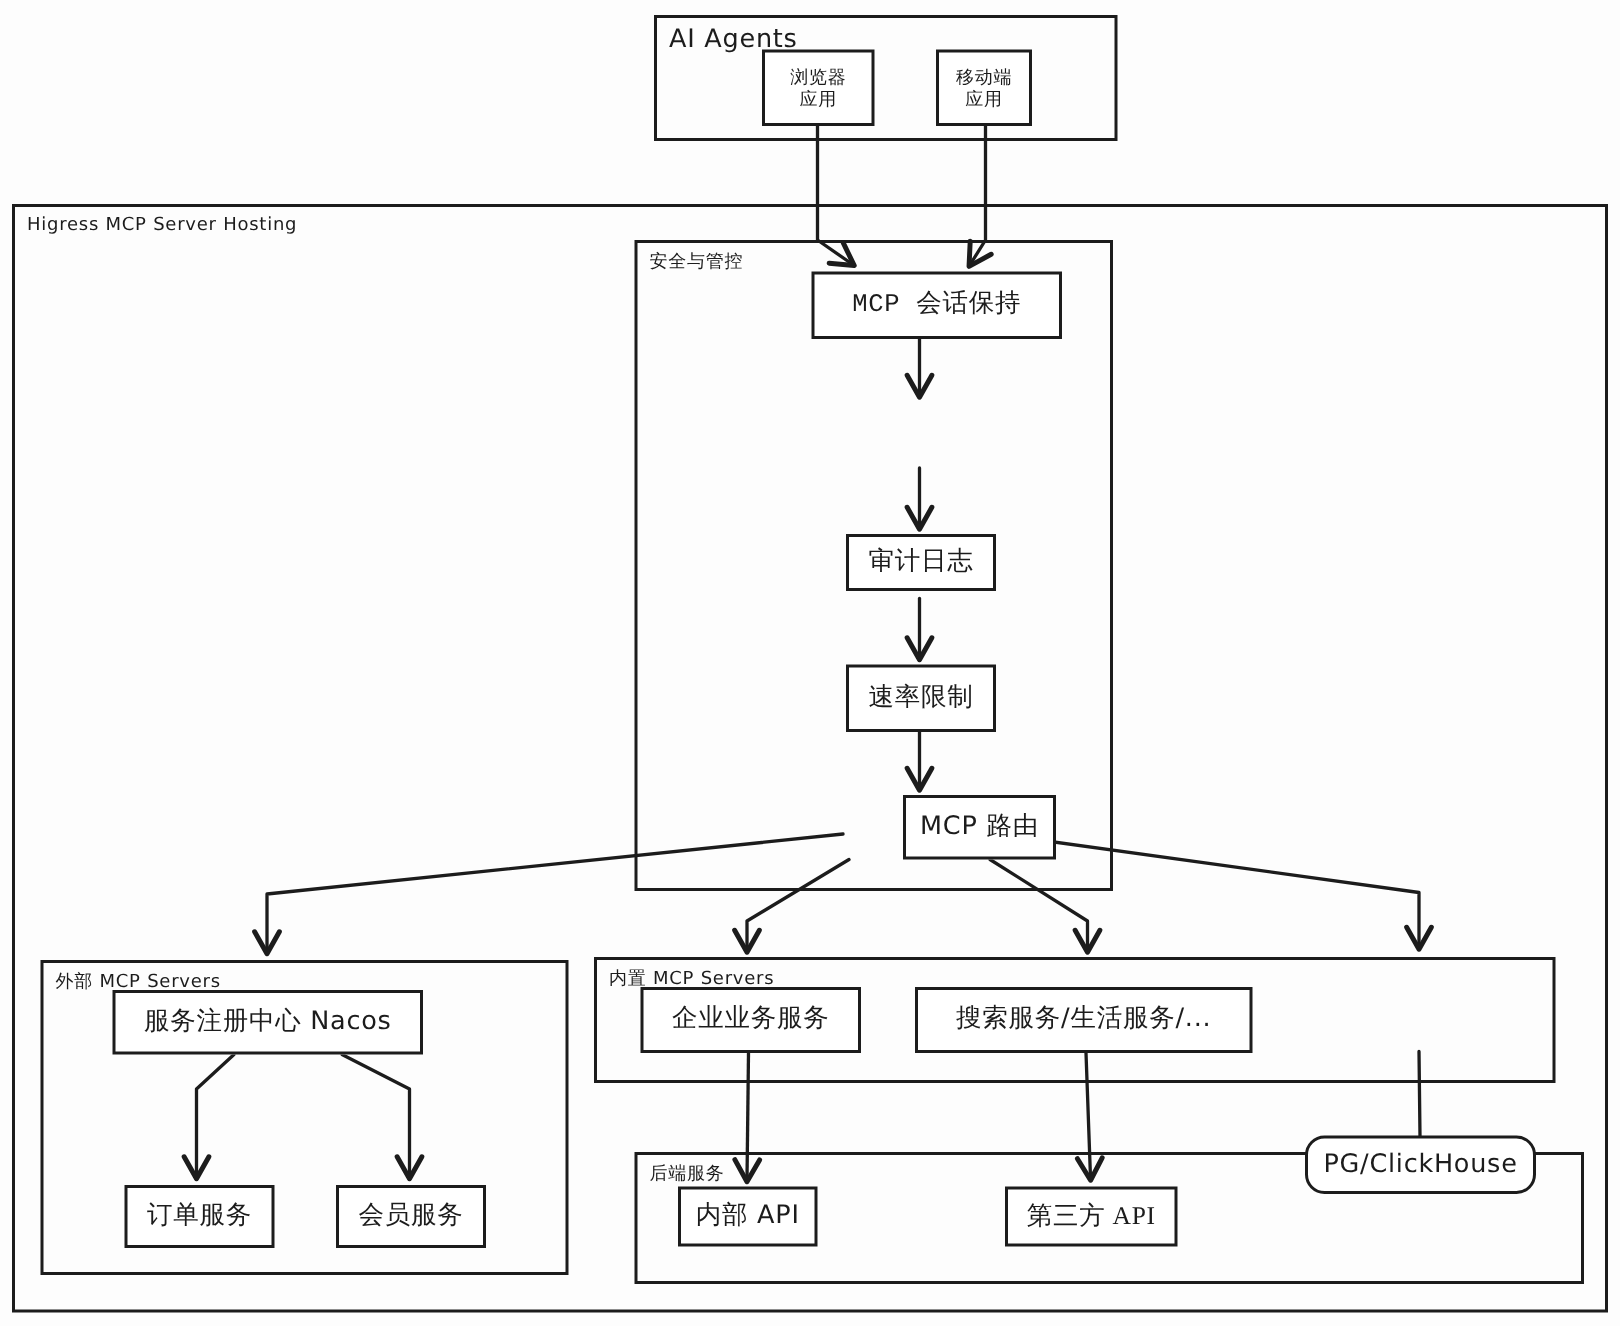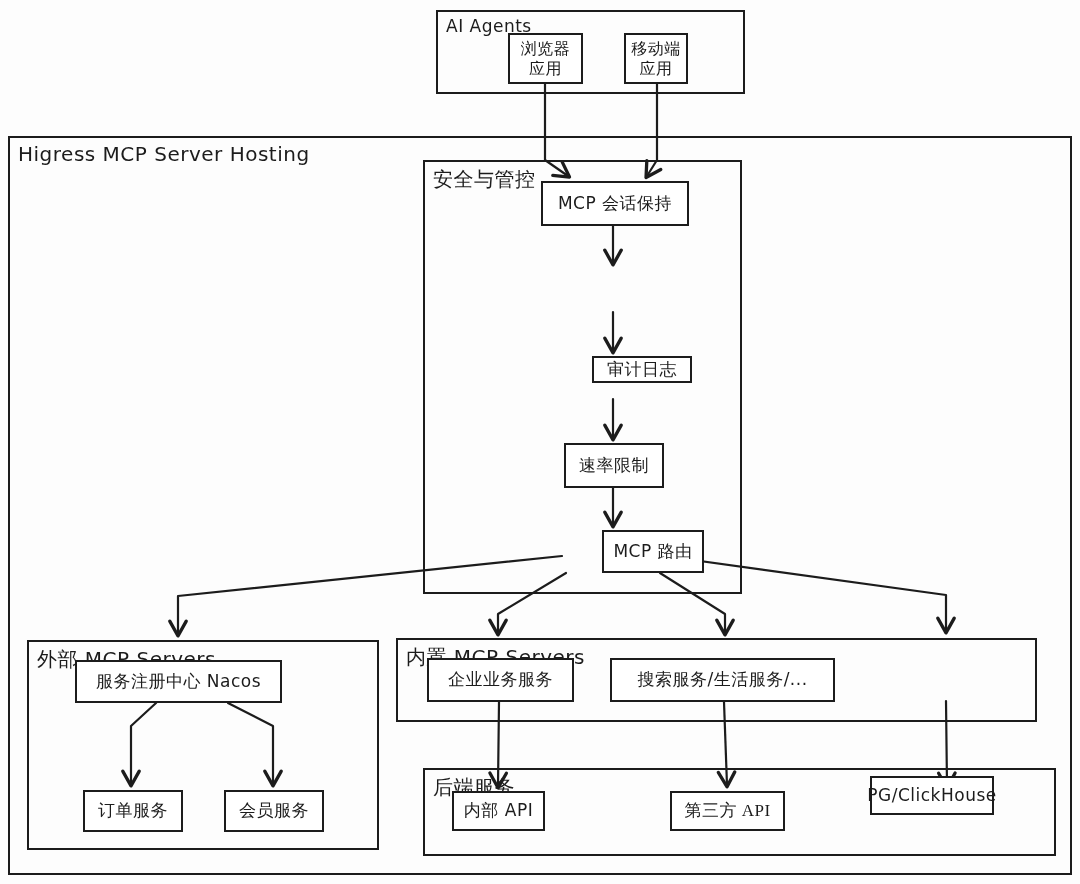--- a/index.html
+++ b/index.html
@@ -5,57 +5,57 @@
   html,body{margin:0;padding:0;background:#e8e8e8;}
   #stage{
     position:relative;width:1080px;height:884px;background:#fdfdfd;
     font-family:"DejaVu Sans", sans-serif;color:#1c1c1c;overflow:hidden;padding-left:20px;
   }
   .container-box{
     position:absolute;border:2.4px solid #1c1c1c;background:transparent;
     box-sizing:border-box;z-index:1;
   }
   .container-label{
-    position:absolute;top:4px;left:8px;font-size:20px;letter-spacing:0.5px;
+    position:absolute;top:4px;left:8px;font-size:12px;letter-spacing:0.5px;
     white-space:nowrap;background:transparent;
   }
   .node-box{
     position:absolute;border:2.2px solid #1c1c1c;background:#ffffff;
     box-sizing:border-box;display:flex;align-items:center;justify-content:center;
     text-align:center;font-size:17px;letter-spacing:0.5px;z-index:3;
     line-height:1.25;white-space:nowrap;
   }
-  .two-line{flex-direction:column;font-size:16px;}
+  .two-line{flex-direction:column;font-size:12px;}
   svg#wires{position:absolute;left:0;top:0;z-index:2;}
 
   
   #c-ai      {left:436px;top:10px;  width:309px;height:84px;}
   #c-higress {left:8px;  top:136px; width:1064px;height:739px;}
   #c-security{left:423px;top:160px; width:319px;height:434px;}
   #c-external{left:27px; top:640px; width:352px;height:210px;}
   #c-builtin {left:396px;top:638px; width:641px;height:84px;}
   #c-backend {left:423px;top:768px; width:633px;height:88px;}
 
   
   #n-browser   {left:508px;top:33px; width:75px; height:51px;}
   #n-mobile    {left:624px;top:33px; width:64px; height:51px;}
-  #n-session   {left:541px;top:181px;width:148px;height:45px;}
+  #n-session   {left:541px;top:181px;width:167px;height:45px;font-family:Liberation Mono, monospace;}
   #n-oauth2    {left:546px;top:268px;width:135px;height:44px;}
-  #n-audit     {left:592px;top:356px;width:100px;height:27px;}
+  #n-audit     {left:564px;top:356px;width:100px;height:38px;}
   #n-rate      {left:564px;top:443px;width:100px;height:45px;}
   #n-router    {left:562px;top:530px;width:102px;height:43px;margin-left:40px;}
   #n-nacos     {left:75px; top:660px;width:207px;height:43px;}
   #n-order     {left:83px; top:790px;width:100px;height:42px;}
   #n-member    {left:224px;top:790px;width:100px;height:42px;}
   #n-enterprise{left:427px;top:658px;width:147px;height:44px;}
   #n-search    {left:610px;top:658px;width:225px;height:44px;}
   #n-db        {left:887px;top:658px;width:121px;height:43px;}
   #n-internal  {left:452px;top:791px;width:93px; height:40px;}
   #n-thirdparty{left:670px;top:791px;width:115px;height:40px;font-family:Liberation Serif, serif;}
-  #n-pg        {left:870px;top:776px;width:124px;height:39px;}
+  #n-pg        {left:870px;top:757px;width:154px;height:39px;border-radius:13px;}
 </style>
 </head>
 <body>
 
 <div id="stage">
 
   <div class="container-box" id="c-ai">
     <span class="container-label" style="font-size:17px;">AI Agents</span>
   </div>
 

